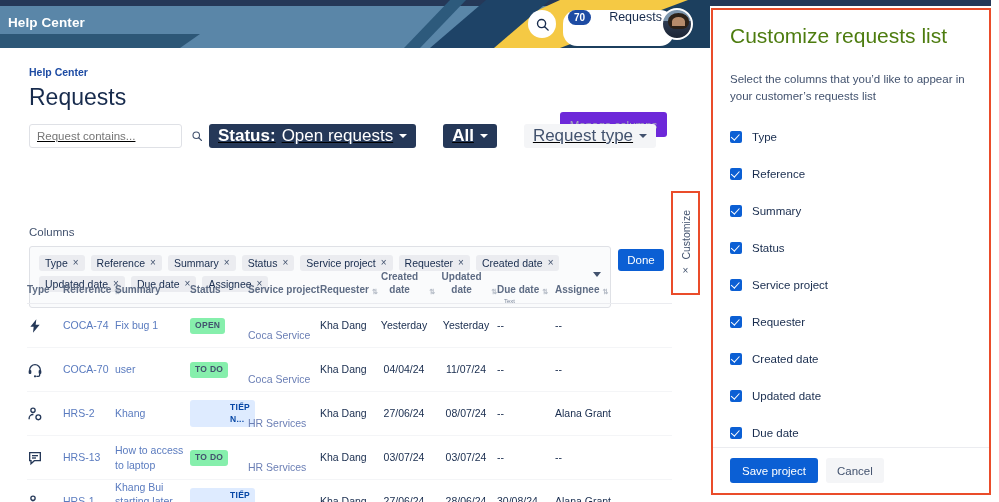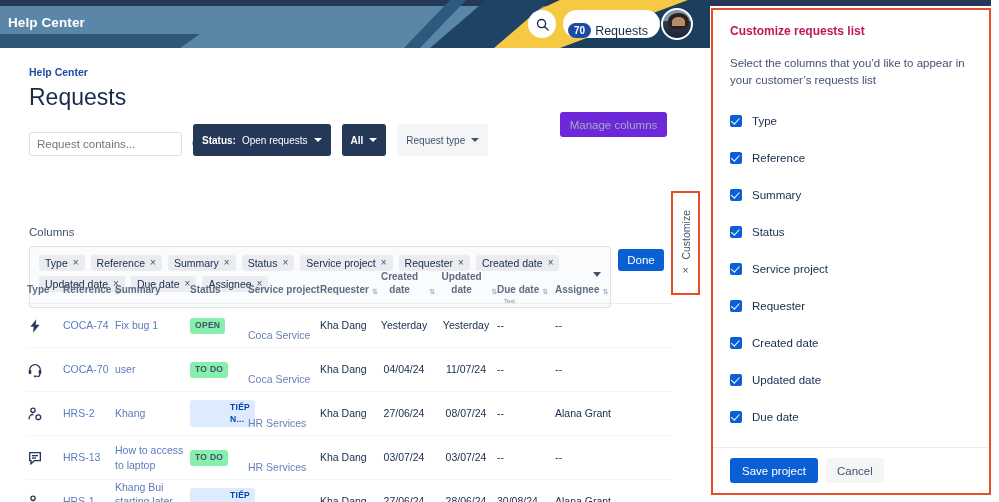--- a/index.html
+++ b/index.html
@@ -23,50 +23,50 @@
   .band-navy-diag2 { left:404px; width:100px; background:#2d5a7c;
      clip-path: polygon(46px 0, 62px 0, 16px 48px, 0 48px); }
   .band-shadow-left { left:0; width:200px; background:#1f4767;
      clip-path: polygon(0 34px, 200px 34px, 180px 48px, 0 48px); opacity:.75; }
   .banner-title { position:absolute; left:8px; top:15px; font-size:13.5px; font-weight:bold; color:#fff; letter-spacing:.1px; }
 
   .search-circle { position:absolute; left:528px; top:10px; width:28px; height:28px; border-radius:50%;
      background:#fff; display:flex; align-items:center; justify-content:center; }
   .search-circle svg { width:15px; height:15px; }
 
-  .req-pill { position:absolute; left:563px; top:10px; height:28px; border-radius:14px; background:#fff;
-     display:flex; align-items:flex-end; gap:4px; padding:0 12px 0 5px; }
+  .req-pill { position:absolute; left:563px; top:10px; height:36px; border-radius:14px; background:#fff;
+     display:flex; align-items:flex-start; gap:18px; padding:0 12px 0 5px; }
   .req-badge { background:#1d4ba3; color:#fff; border-radius:10px; font-size:10px; font-weight:bold;
      padding:2px 6px; line-height:1.1; }
   .req-label { font-size:12.5px; color:#172b4d; }
 
   .avatar { position:absolute; left:661px; top:8px; width:32px; height:32px; border-radius:50%;
      border:2px solid #fff; overflow:hidden; background:linear-gradient(#7d96ad 0%, #7d96ad 38%, #2e3c52 38%, #1b2434 100%); }
   .avatar .hair { position:absolute; left:5px; top:3px; width:21px; height:16px; border-radius:50% 50% 40% 40%; background:#2b2118; }
   .avatar .hairgap { position:absolute; left:9px; top:7px; width:13px; height:9px; border-radius:50% 50% 0 0; background:#b58b6b; }
 
   
   .main { position:absolute; left:0; top:48px; width:710px; height:454px; background:#fff; }
 
   .breadcrumb { position:absolute; left:29px; top:18px; font-size:10.5px; font-weight:bold; color:#1d4ba3; }
   .page-title { position:absolute; left:29px; top:36px; font-size:23px; color:#172b4d; font-weight:normal; }
 
   .manage-columns { position:absolute; left:560px; top:64px; width:107px; height:25px;
      background:#6d28d9; border:none; border-radius:3px; color:#a5adba; font-size:11.5px;
      font-family:"Liberation Sans", sans-serif; }
 
   
-  .filters { position:absolute; left:29px; top:76px; display:flex; align-items:flex-end; gap:11px; }
+  .filters { position:absolute; left:29px; top:76px; display:flex; align-items:flex-start; gap:19px;text-decoration:underline; }
   .search-box { width:153px; height:24px; border:1px solid #dfe1e6; border-radius:3px; background:#fff;
      display:flex; align-items:center; padding:0 7px; }
   .search-box input { border:none; outline:none; flex:1; font-size:11.5px; color:#7a869a;
      font-family:"Liberation Sans", sans-serif; background:transparent; }
   .search-box svg { width:12px; height:12px; flex:none; }
-  .fbtn { height:24px; border-radius:3px; display:flex; align-items:center; gap:6px; padding:16px 9px;
-     font-size:10px; cursor:pointer; border:none; font-family:"Liberation Sans", sans-serif; }
+  .fbtn { height:24px; border-radius:3px; display:flex; align-items:center; gap:6px; padding:8px 9px;
+     font-size:17px; cursor:pointer; border:none; font-family:"Liberation Sans", sans-serif;margin-left:8px; }
   .fbtn.dark { background:#253858; color:#fff; }
   .fbtn.dark b { font-weight:bold; }
   .fbtn.light { background:#f4f5f7; color:#42526e; }
   .caret { width:0;height:0;border-left:4px solid transparent;border-right:4px solid transparent; }
   .fbtn.dark .caret { border-top:4.5px solid #fff; }
   .fbtn.light .caret { border-top:4.5px solid #42526e; }
 
   
   .columns-label { position:absolute; left:29px; top:178px; font-size:11.5px; color:#42526e; }
   .chipbox { position:absolute; left:29px; top:198px; width:582px; height:62px;
@@ -114,22 +114,22 @@
   .badge { display:inline-block; border-radius:3px; font-size:8.5px; font-weight:bold; padding:2px 5px;
      letter-spacing:.3px; }
   .badge.gray { background:#86efac; color:#42526e; }
   .badge.blue { background:#deebff; color:#0747a6;padding-left:40px; }
   .icon-svg { width:16px; height:16px; color:#253858; }
 
   
   .panel { position:absolute; left:711px; top:8px; width:280px; height:487px; background:#fff;
      border:2px solid #ea4c2a; display:flex; flex-direction:column; }
   .panel-head { padding:14px 17px 0 17px; }
-  .panel-title { font-size:12px; color:#be185d; font-weight:bold; }
-  .panel-sub { font-size:11.5px; color:#42526e; line-height:1.45; margin-top:17px; }
+  .panel-title { font-size:21px; color:#4d7c0f; font-weight:normal; }
+  .panel-sub { font-size:11.5px; color:#42526e; line-height:1.45; margin-top:23px; }
   .panel-list { flex:1; overflow:hidden; padding:14px 17px 0 17px; }
   .opt { display:flex; align-items:center; gap:10px; height:37px; }
   .cb { width:12px; height:12px; border-radius:2px; background:#0b5fd4; flex:none; position:relative; }
   .cb::after { content:""; position:absolute; left:3px; top:1.5px; width:3.5px; height:6.5px;
      border:solid #fff; border-width:0 1.6px 1.6px 0; transform:rotate(42deg); }
   .opt-label { font-size:11.5px; color:#172b4d; }
   .panel-foot { border-top:1px solid #ebecf0; padding:10px 17px; display:flex; gap:8px; background:#fff; }
   .btn-primary { background:#0b5fd4; color:#fff; border:none; border-radius:3px; height:25px; padding:0 12px;
      font-size:11.5px; font-family:"Liberation Sans", sans-serif; cursor:pointer; }
   .btn-sub { background:#f4f5f7; color:#42526e; border:none; border-radius:3px; height:25px; padding:0 11px;

